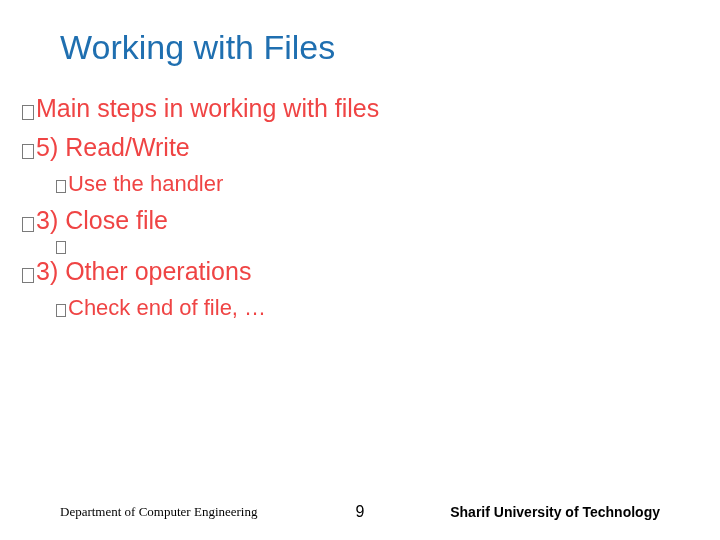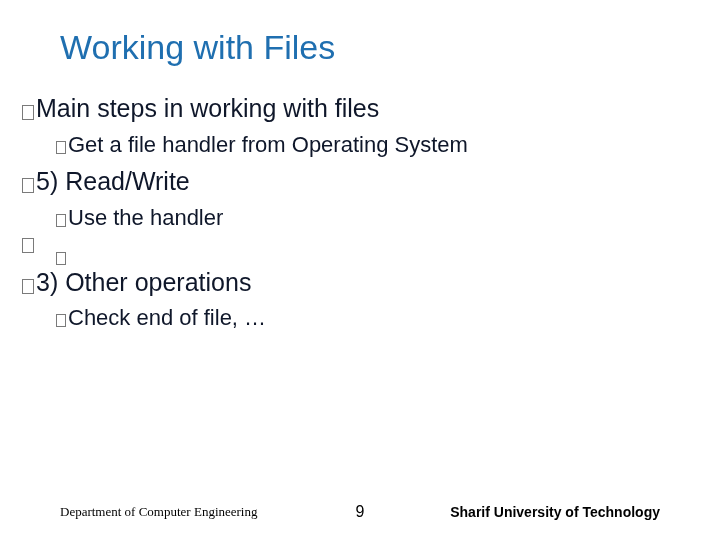--- a/index.html
+++ b/index.html
@@ -19,21 +19,21 @@
   }
   .title {
     color: #1f6fb0;
     font-size: 34px;
     font-weight: 400;
     padding-left: 60px;
     margin-bottom: 22px;
   }
   .content {
     padding-left: 22px;
-    color: #0f172a;
+    color: #ef4444;
   }
   .lvl1 {
     font-size: 25px;
     line-height: 1.55;
     display: flex;
     align-items: baseline;
   }
   .lvl2 {
     font-size: 22px;
     line-height: 1.55;
@@ -88,34 +88,31 @@
 <body>
 
 <div class="slide">
   <h1 class="title">Working with Files</h1>
 
   <div class="content">
     <div class="lvl1">
       <span class="bullet-box"></span>
       <span>Main steps in working with files</span>
     </div>
-    <div class="lvl2">
-      <span class="bullet-box"></span>
-      <span>Get a file handler from Operating System</span>
-    </div>
     <div class="lvl1">
       <span class="bullet-box"></span>
       <span>5) Read/Write</span>
     </div>
     <div class="lvl2">
       <span class="bullet-box"></span>
       <span>Use the handler</span>
     </div>
     <div class="lvl1">
       <span class="bullet-box"></span>
+      <span>3) Close file</span>
     </div>
     <div class="lvl2">
       <span class="bullet-box"></span>
     </div>
     <div class="lvl1">
       <span class="bullet-box"></span>
       <span>3) Other operations</span>
     </div>
     <div class="lvl2">
       <span class="bullet-box"></span>

